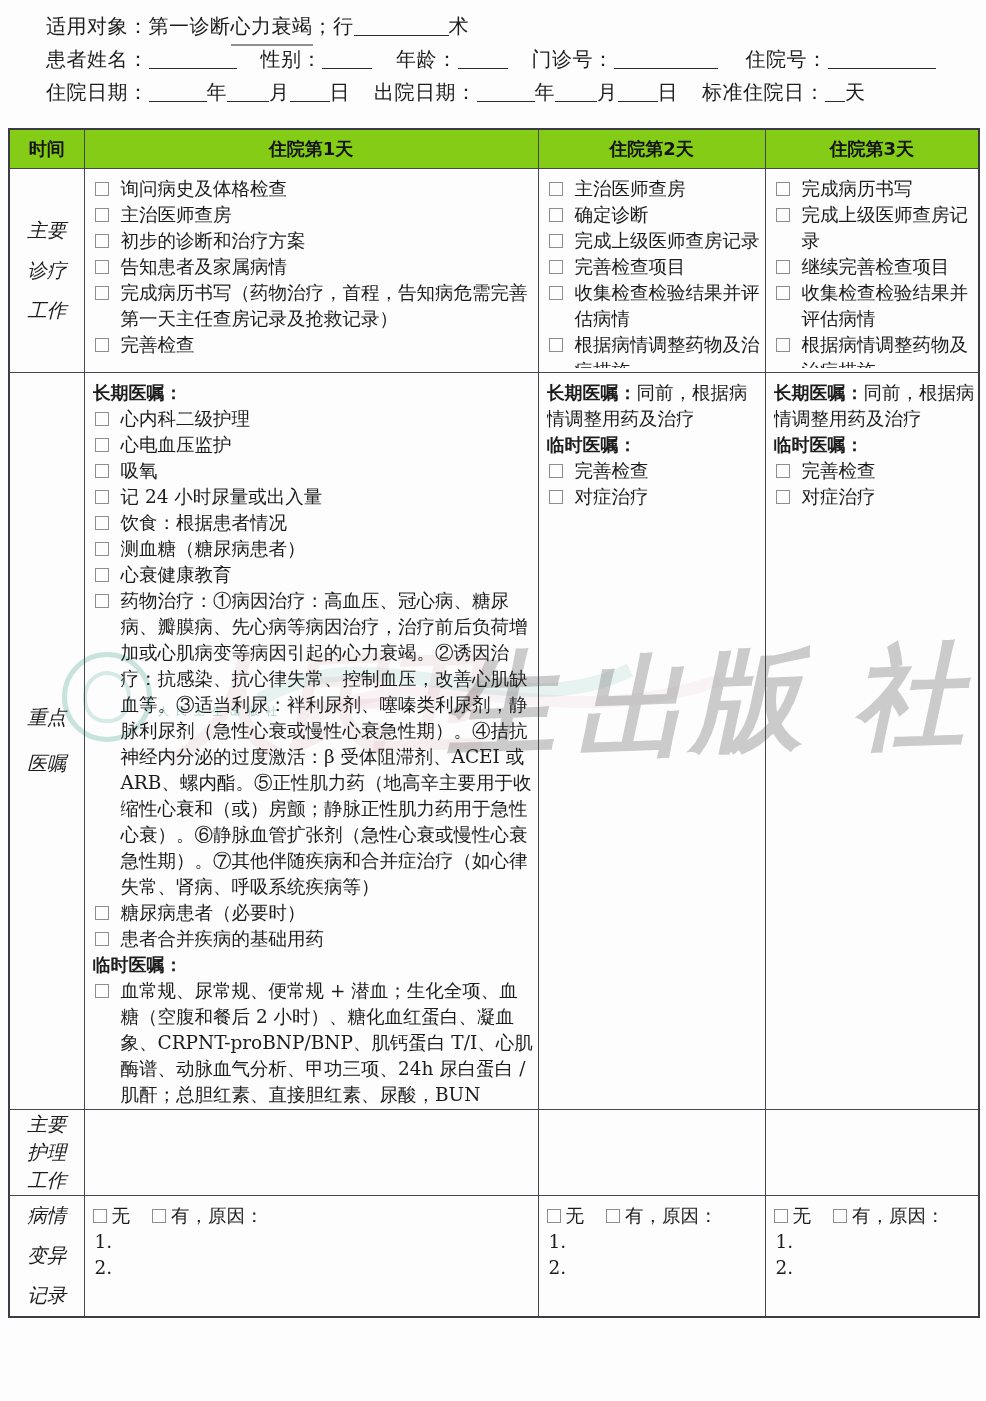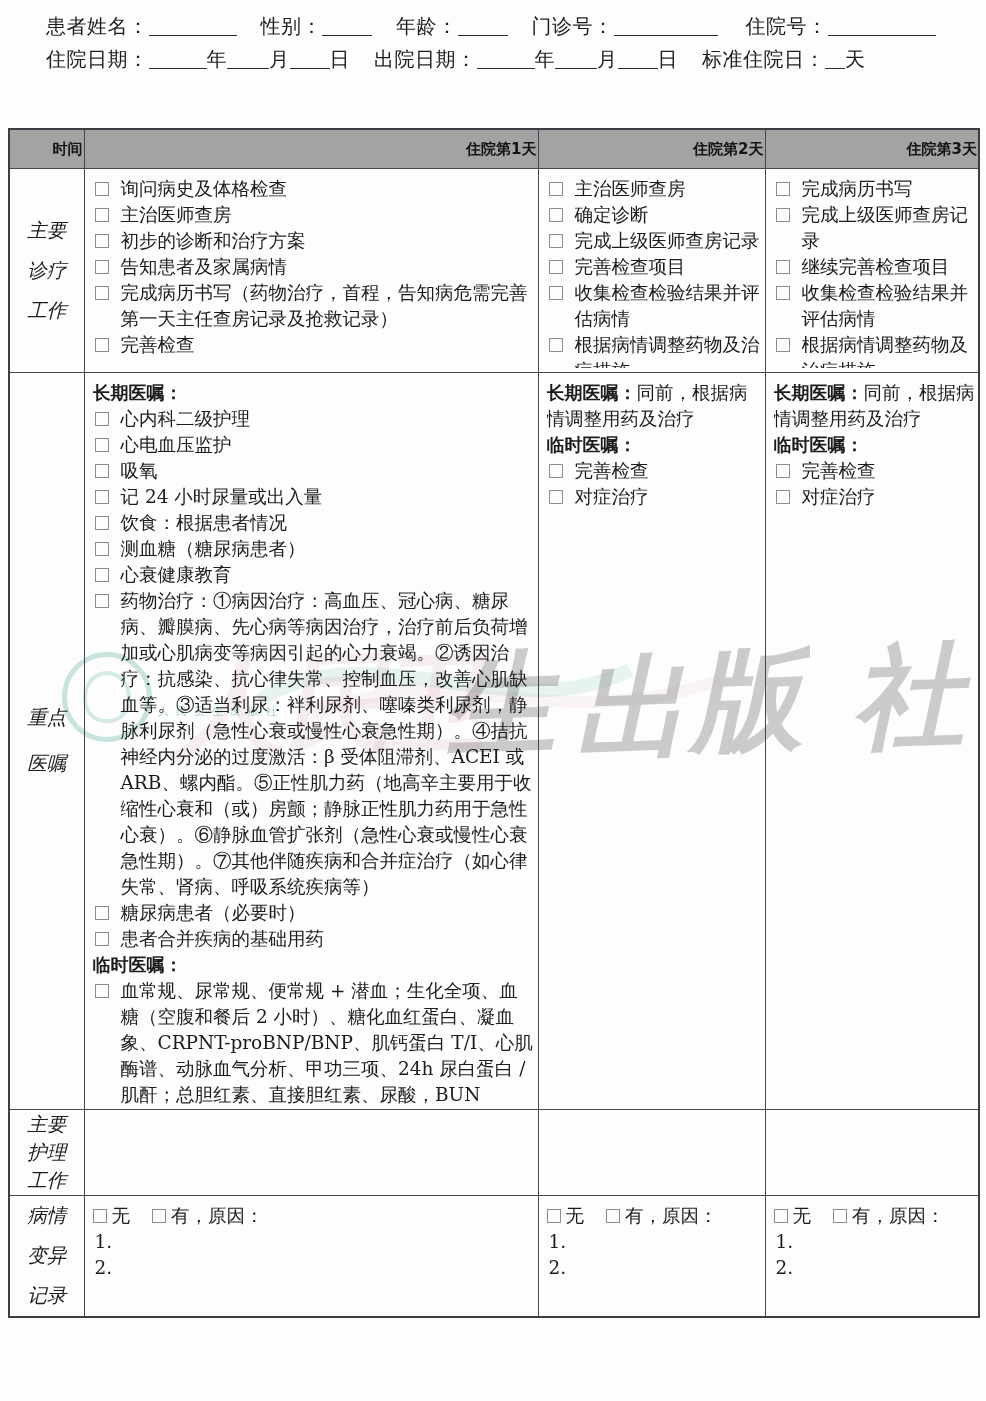--- a/index.html
+++ b/index.html
@@ -26,22 +26,22 @@
           border:4px solid rgba(95,175,162,.25);border-radius:50% 50% 46% 46%;}
   .wm-smalltext{position:absolute;left:158px;top:704px;font-size:11px;letter-spacing:7px;
           color:rgba(95,175,162,.55);font-family:"DejaVu Sans",sans-serif;}
   .wm-swoosh{position:absolute;left:250px;top:610px;opacity:.8;}
 
   
   .cp-table{position:absolute;left:8px;top:128px;width:970px;z-index:2;
             border-collapse:collapse;table-layout:fixed;border:2.5px solid #3c3c44;}
   .c0{width:75px}.c1{width:454px}.c2{width:227px}.c3{width:214px}
   .cp-table th,.cp-table td{border:1.6px solid #46464d;}
-  .cp-table th{height:36px;background:#a3a3a3;font-family:"DejaVu Sans",sans-serif;
-            font-weight:bold;font-size:15px;color:#141414;text-align:right;}
+  .cp-table th{height:36px;background:#84cc16;font-family:"DejaVu Sans",sans-serif;
+            font-weight:bold;font-size:18px;color:#141414;}
   td.lbl{text-align:center;vertical-align:middle;font-size:19.5px;white-space:pre-line;padding:0 5px;font-style:italic;}
   td.cell{vertical-align:top;padding:7px 2px 4px 8px;font-size:18.5px;line-height:26px;}
   td.cell .cw{overflow:hidden;}
 
   tr.head-row{height:39px}
   tr.r-diag{height:204px}    .r-diag  td.lbl{line-height:40px}   .r-diag  .cw{height:192px}
   tr.r-orders{height:737px}  .r-orders td.lbl{line-height:46px}  .r-orders .cw{height:724px}
   tr.r-nursing{height:86px}  .r-nursing td.lbl{line-height:28px} .r-nursing .cw{height:74px}
   tr.r-var{height:88px}      .r-var   td.lbl{line-height:40px}   .r-var   .cw{height:76px}
   tr.r-ns{height:55px}       .r-ns    td.lbl{line-height:26px}   .r-ns    .cw{height:42px}
@@ -70,20 +70,21 @@
   <span class="wm-big" style="left: 443px; top: 648px;">生</span>
       <span class="wm-big" style="left: 574px; top: 652px;">出</span>
       <span class="wm-big" style="left: 690px; top: 644px;">版</span>
       <span class="wm-big" style="left: 852px; top: 640px;">社</span>
       <span class="wm-faint" style="left: 170px; top: 648px;">人</span>
       <span class="wm-faint" style="left: 282px; top: 648px;">民</span>
       <span class="wm-faint" style="left: 372px; top: 648px;">卫</span>
     </div>
 
   <div class="top-block">
+    <div class="header-line"><span class="seg">适用对象：第一诊断</span><span class="seg u">心力衰竭</span><span class="seg">；行</span><span class="blank" style="width: 95px;"></span><span class="seg">术</span></div>
     <div class="header-line"><span class="seg">患者姓名：</span><span class="blank" style="width: 88px;"></span><span class="gap" style="width: 24px;"></span><span class="seg">性别：</span><span class="blank" style="width: 50px;"></span><span class="gap" style="width: 24px;"></span><span class="seg">年龄：</span><span class="blank" style="width: 50px;"></span><span class="gap" style="width: 24px;"></span><span class="seg">门诊号：</span><span class="blank" style="width: 104px;"></span><span class="gap" style="width: 28px;"></span><span class="seg">住院号：</span><span class="blank" style="width: 108px;"></span></div>
     <div class="header-line"><span class="seg">住院日期：</span><span class="blank" style="width: 58px;"></span><span class="seg">年</span><span class="blank" style="width: 42px;"></span><span class="seg">月</span><span class="blank" style="width: 40px;"></span><span class="seg">日</span><span class="gap" style="width: 24px;"></span><span class="seg">出院日期：</span><span class="blank" style="width: 58px;"></span><span class="seg">年</span><span class="blank" style="width: 42px;"></span><span class="seg">月</span><span class="blank" style="width: 40px;"></span><span class="seg">日</span><span class="gap" style="width: 24px;"></span><span class="seg">标准住院日：</span><span class="blank" style="width: 20px;"></span><span class="seg">天</span></div>
   </div>
 
   <table class="cp-table">
     <colgroup>
         <col class="c0">
         <col class="c1">
         <col class="c2">
         <col class="c3">

